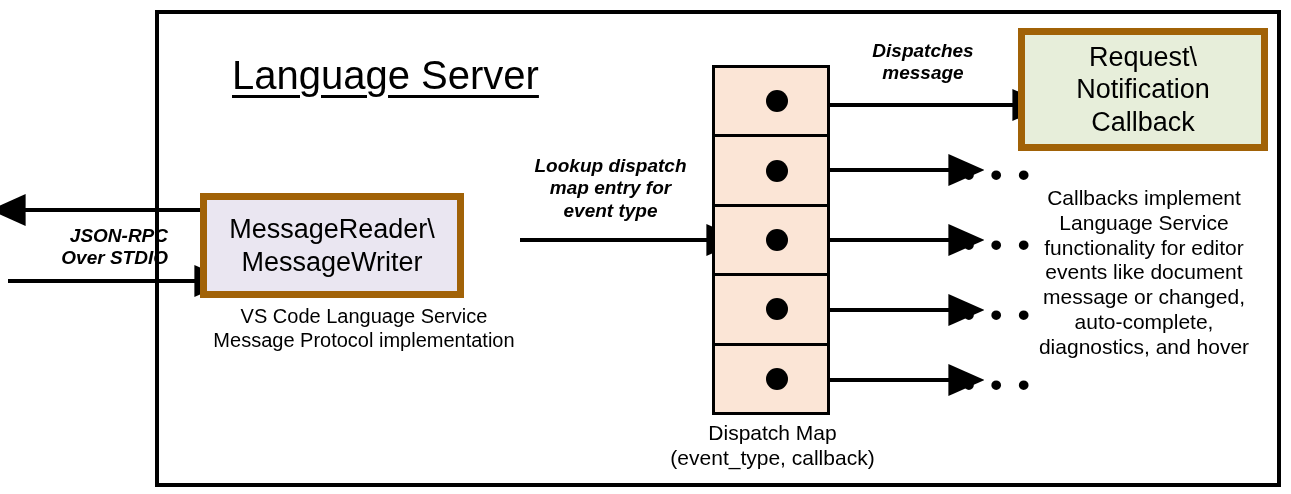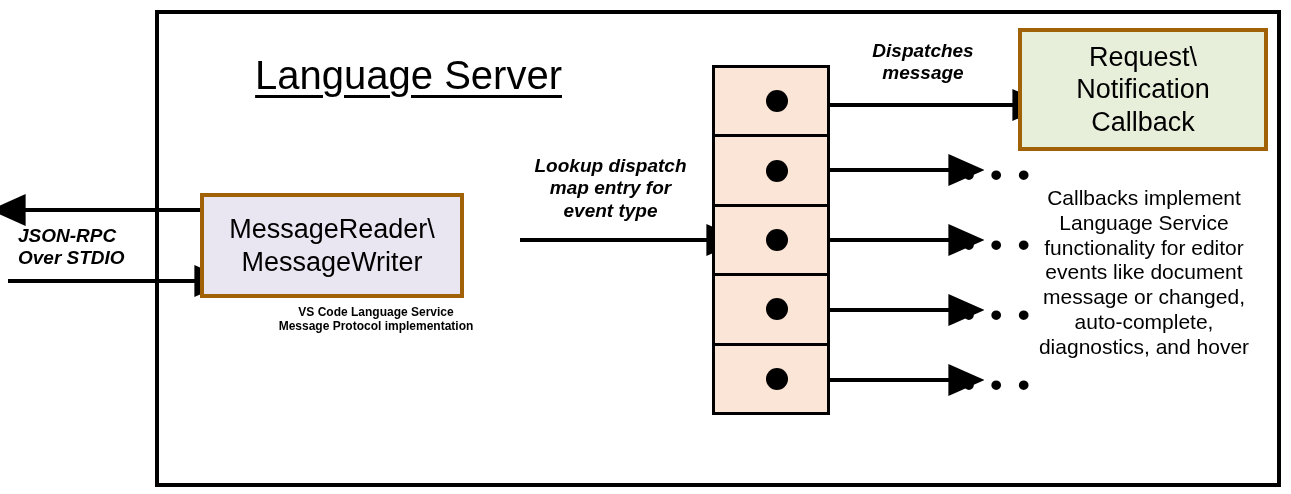--- a/index.html
+++ b/index.html
@@ -27,21 +27,21 @@
     width: 1291px;
     height: 494px;
   }
   .node {
     position: absolute;
     box-sizing: border-box;
     display: flex;
     align-items: center;
     justify-content: center;
     text-align: center;
-    border: 4px solid #a16207;
+    border: 7px solid #a16207;
   }
   .label {
     position: absolute;
     text-align: center;
     line-height: 1.18;
     white-space: pre-line;
   }
 
   
   #server-container {
@@ -53,54 +53,53 @@
     border: 4px solid #000000;
     box-sizing: border-box;
     background: transparent;
   }
   #server-title {
     position: absolute;
     left: 232px;
     top: 53px;
     width: 330px;
     font-size: 40px;
-    text-align: right;
+    text-align: left;
     text-decoration: underline;
     text-underline-offset: 6px;
     text-decoration-thickness: 3px;
     letter-spacing: 0px;
   }
 
   
   #message-io-node {
     left: 200px;
     top: 193px;
     width: 264px;
     height: 105px;
     background: #eae6f1;
     font-size: 27px;
     line-height: 1.22;
   }
   #message-io-caption {
-    left: 196px;
+    left: 184px;
     top: 305px;
     width: 360px;
-    font-size: 12px;
-    font-weight: bold;
+    font-size: 20px;
   }
 
   
   #jsonrpc-label {
     left: 18px;
     top: 225px;
     width: 150px;
     font-size: 19px;
     font-style: italic;
     font-weight: 600;
-    text-align: left;
+    text-align: right;
   }
 
   
   #lookup-label {
     left: 513px;
     top: 155px;
     width: 195px;
     font-size: 19px;
     font-style: italic;
     font-weight: 600;
@@ -255,20 +254,22 @@
     <div class="dispatch-row">
       <span class="dispatch-dot"></span>
     </div>
     <div class="dispatch-row">
       <span class="dispatch-dot"></span>
     </div>
     <div class="dispatch-row">
       <span class="dispatch-dot"></span>
     </div>
   </div>
+  <div class="label" id="dispatch-map-caption">Dispatch Map
+(event_type, callback)</div>
 
   <div class="ellipsis" style="left:963px; top:157px;">• • •</div>
   <div class="ellipsis" style="left:963px; top:227px;">• • •</div>
   <div class="ellipsis" style="left:963px; top:297px;">• • •</div>
   <div class="ellipsis" style="left:963px; top:367px;">• • •</div>
 
   <div class="node" id="callback-node">
     <span>Request\
 Notification
 Callback</span>

